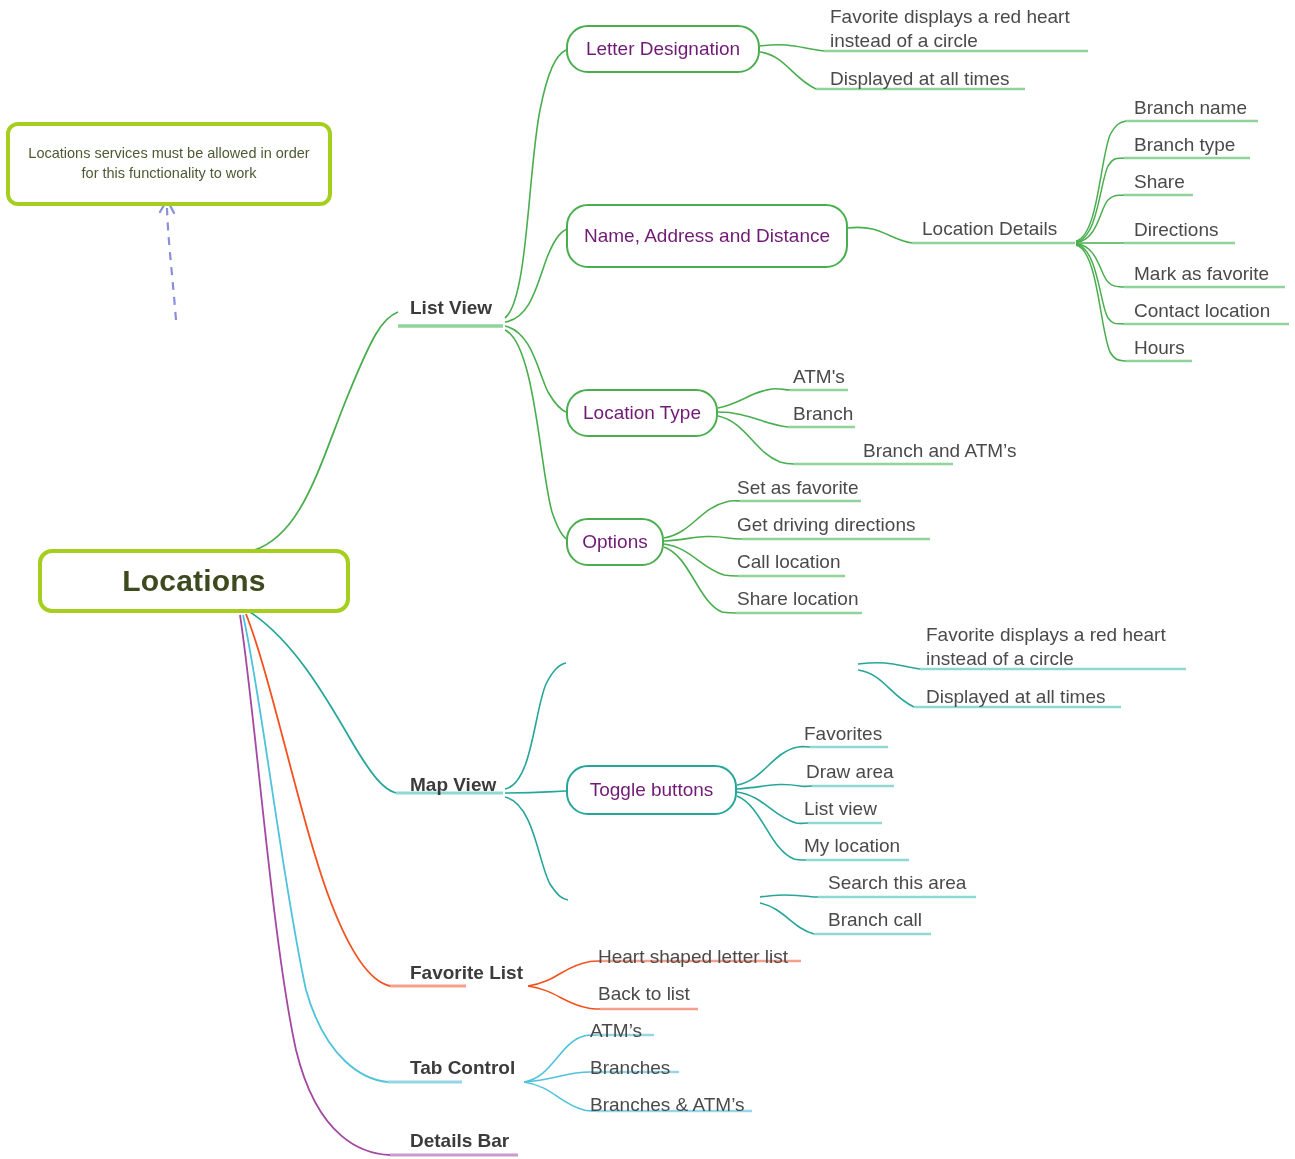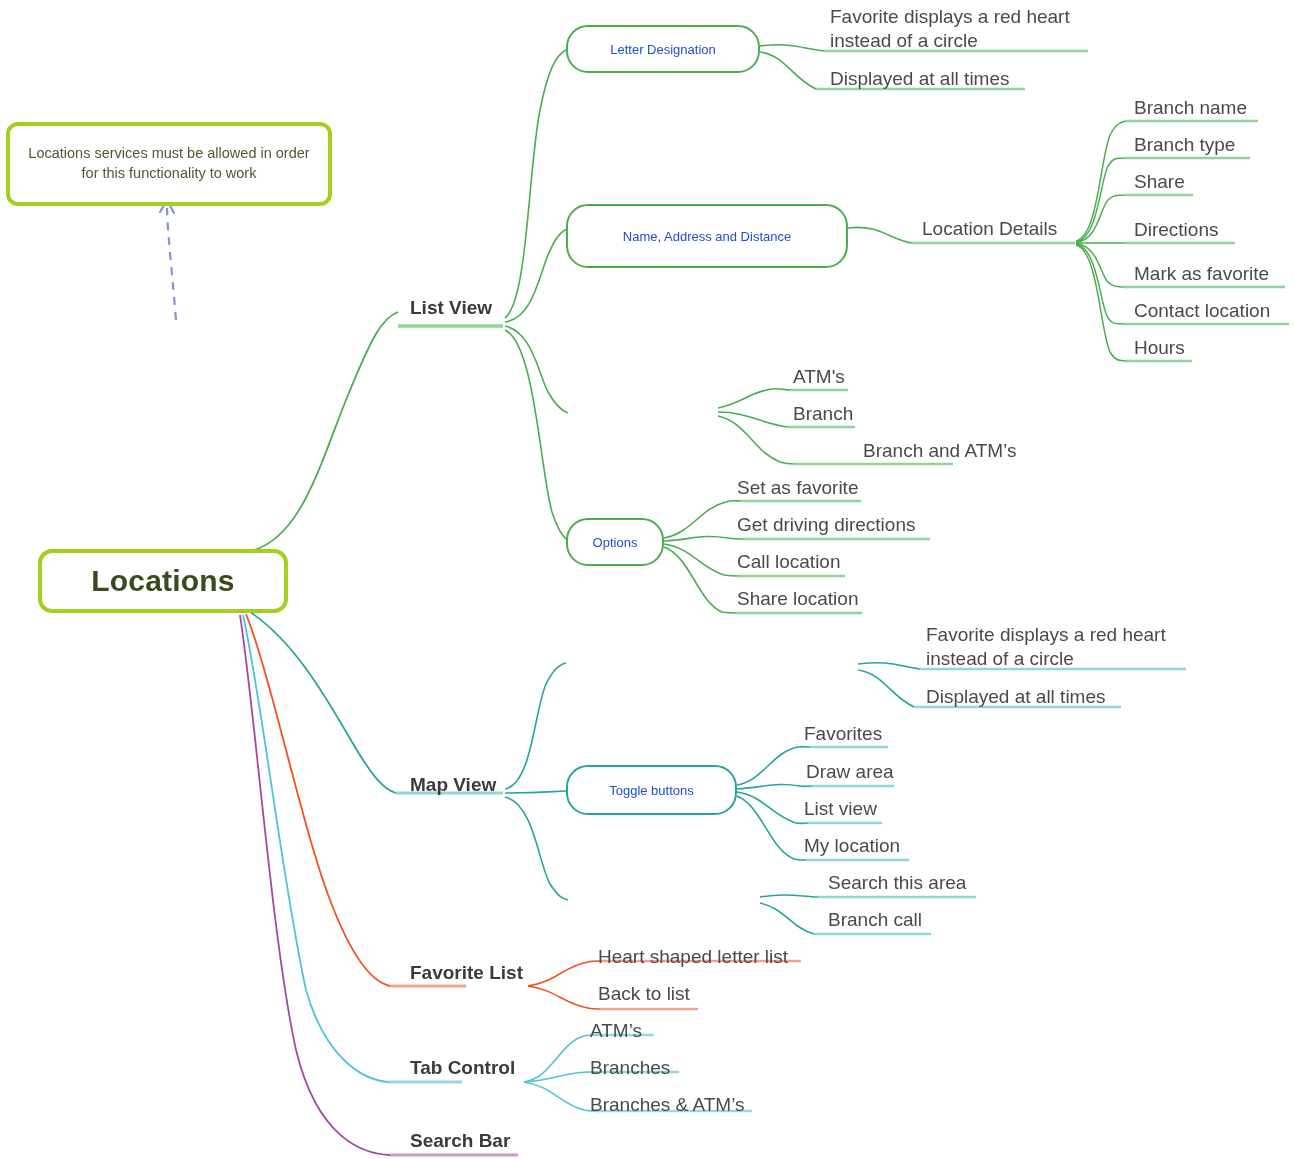--- a/index.html
+++ b/index.html
@@ -15,21 +15,21 @@
     color:#3c4a1e;font-weight:bold;font-size:30px;letter-spacing:.2px;
   }
   .note-node{
     border:4px solid #a6ce1f;border-radius:12px;background:#fff;
     color:#4d5a33;font-size:14.5px;line-height:1.35;text-align:center;padding:6px 10px;
   }
 
   .pill{
     border-radius:22px;background:#fff;box-sizing:border-box;
     display:flex;align-items:center;justify-content:center;
-    font-size:13px;color:#1d4ed8;padding:0 14px;white-space:nowrap;
+    font-size:19px;color:#701a75;padding:0 14px;white-space:nowrap;
   }
   .pill.green{border:2.2px solid #4aae4f;}
   .pill.teal{border:2.2px solid #26a69a;}
 
   
   .leaf{
     position:absolute;box-sizing:border-box;
     font-size:19px;color:#4a4a4a;white-space:nowrap;
     padding:0 4px 2px 4px;line-height:1.15;
   }
@@ -197,21 +197,21 @@
     <g>
       <path d="M240,615 C256,720 272,940 296,1050 C318,1140 364,1154 390,1155" stroke="#a349a4" stroke-width="1.8" fill="none"></path>
       <path d="M390,1155 L518,1155" stroke="#c79bcb" stroke-width="2.8" fill="none"></path>
     </g>
   </svg>
 
   <div class="node note-node" style="left:6px;top:122px;width:326px;height:84px;">
     <span>Locations services must be allowed in order for this functionality to work</span>
   </div>
 
-  <div class="node root-node" style="left:38px;top:549px;width:250px;height:64px;">
+  <div class="node root-node" style="left:38px;top:549px;width:312px;height:64px;">
     <span>Locations</span>
   </div>
 
   <div class="branch-label" style="left:404px;top:297px;">
     <span>List View</span>
   </div>
 
   <div class="node pill green" style="left:566px;top:25px;width:194px;height:48px;">
     <span>Letter Designation</span>
   </div>
@@ -245,20 +245,23 @@
   <div class="leaf" style="left:1130px;top:263px;">
     <span>Mark as favorite</span>
   </div>
   <div class="leaf" style="left:1130px;top:300px;text-align:right;">
     <span>Contact location</span>
   </div>
   <div class="leaf" style="left:1130px;top:337px;">
     <span>Hours</span>
   </div>
 
+  <div class="node pill green" style="left:566px;top:389px;width:152px;height:48px;">
+    <span>Location Type</span>
+  </div>
   <div class="leaf" style="left:789px;top:366px;">
     <span>ATM's</span>
   </div>
   <div class="leaf" style="left:789px;top:403px;">
     <span>Branch</span>
   </div>
   <div class="leaf" style="left:819px;top:440px;margin-left:40px;">
     <span>Branch and ATM’s</span>
   </div>
 
@@ -329,16 +332,16 @@
     <span>ATM’s</span>
   </div>
   <div class="leaf" style="left:586px;top:1057px;">
     <span>Branches</span>
   </div>
   <div class="leaf" style="left:586px;top:1094px;">
     <span>Branches &amp; ATM’s</span>
   </div>
 
   <div class="branch-label" style="left:404px;top:1130px;">
-    <span>Search Bar</span>
+    <span>Details Bar</span>
   </div>
 
 </div>
 
 </body></html>

